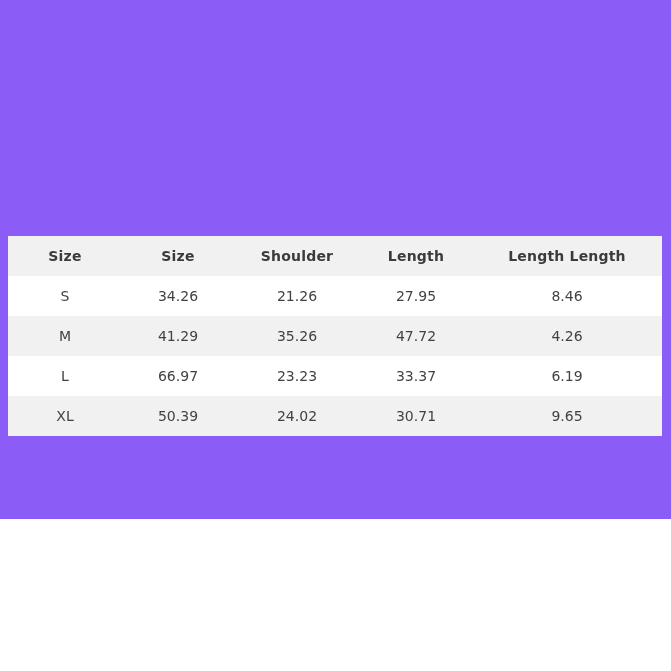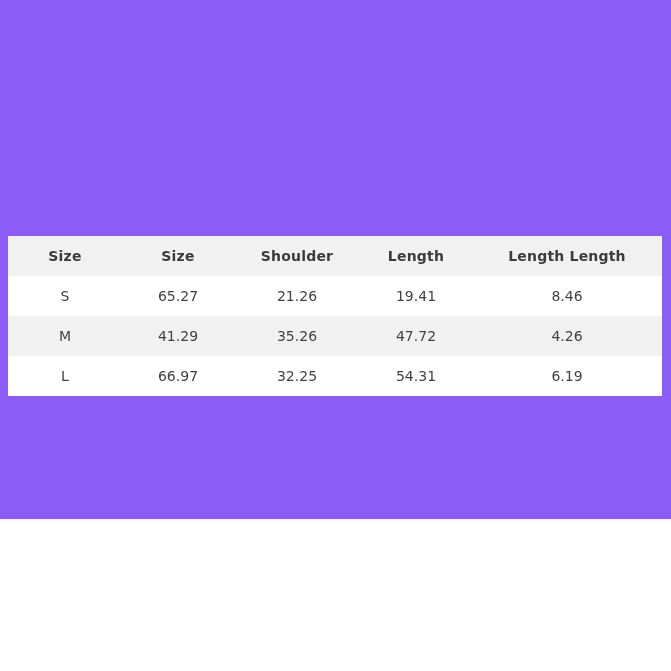--- a/index.html
+++ b/index.html
@@ -67,34 +67,41 @@
         <th>Size</th>
         <th>Size</th>
         <th>Shoulder</th>
         <th>Length</th>
         <th>Length Length</th>
       </tr>
     </thead>
     <tbody>
       <tr class="row-odd">
         <td>S</td>
-        <td>65.27</td>
+        <td>34.26</td>
         <td>21.26</td>
-        <td>19.41</td>
+        <td>27.95</td>
         <td>8.46</td>
       </tr>
       <tr class="row-even">
         <td>M</td>
         <td>41.29</td>
         <td>35.26</td>
         <td>47.72</td>
         <td>4.26</td>
       </tr>
       <tr class="row-odd">
         <td>L</td>
         <td>66.97</td>
-        <td>32.25</td>
-        <td>54.31</td>
+        <td>23.23</td>
+        <td>33.37</td>
         <td>6.19</td>
+      </tr>
+      <tr class="row-even">
+        <td>XL</td>
+        <td>50.39</td>
+        <td>24.02</td>
+        <td>30.71</td>
+        <td>9.65</td>
       </tr>
     </tbody>
   </table>
 </div>
 
 </body></html>

